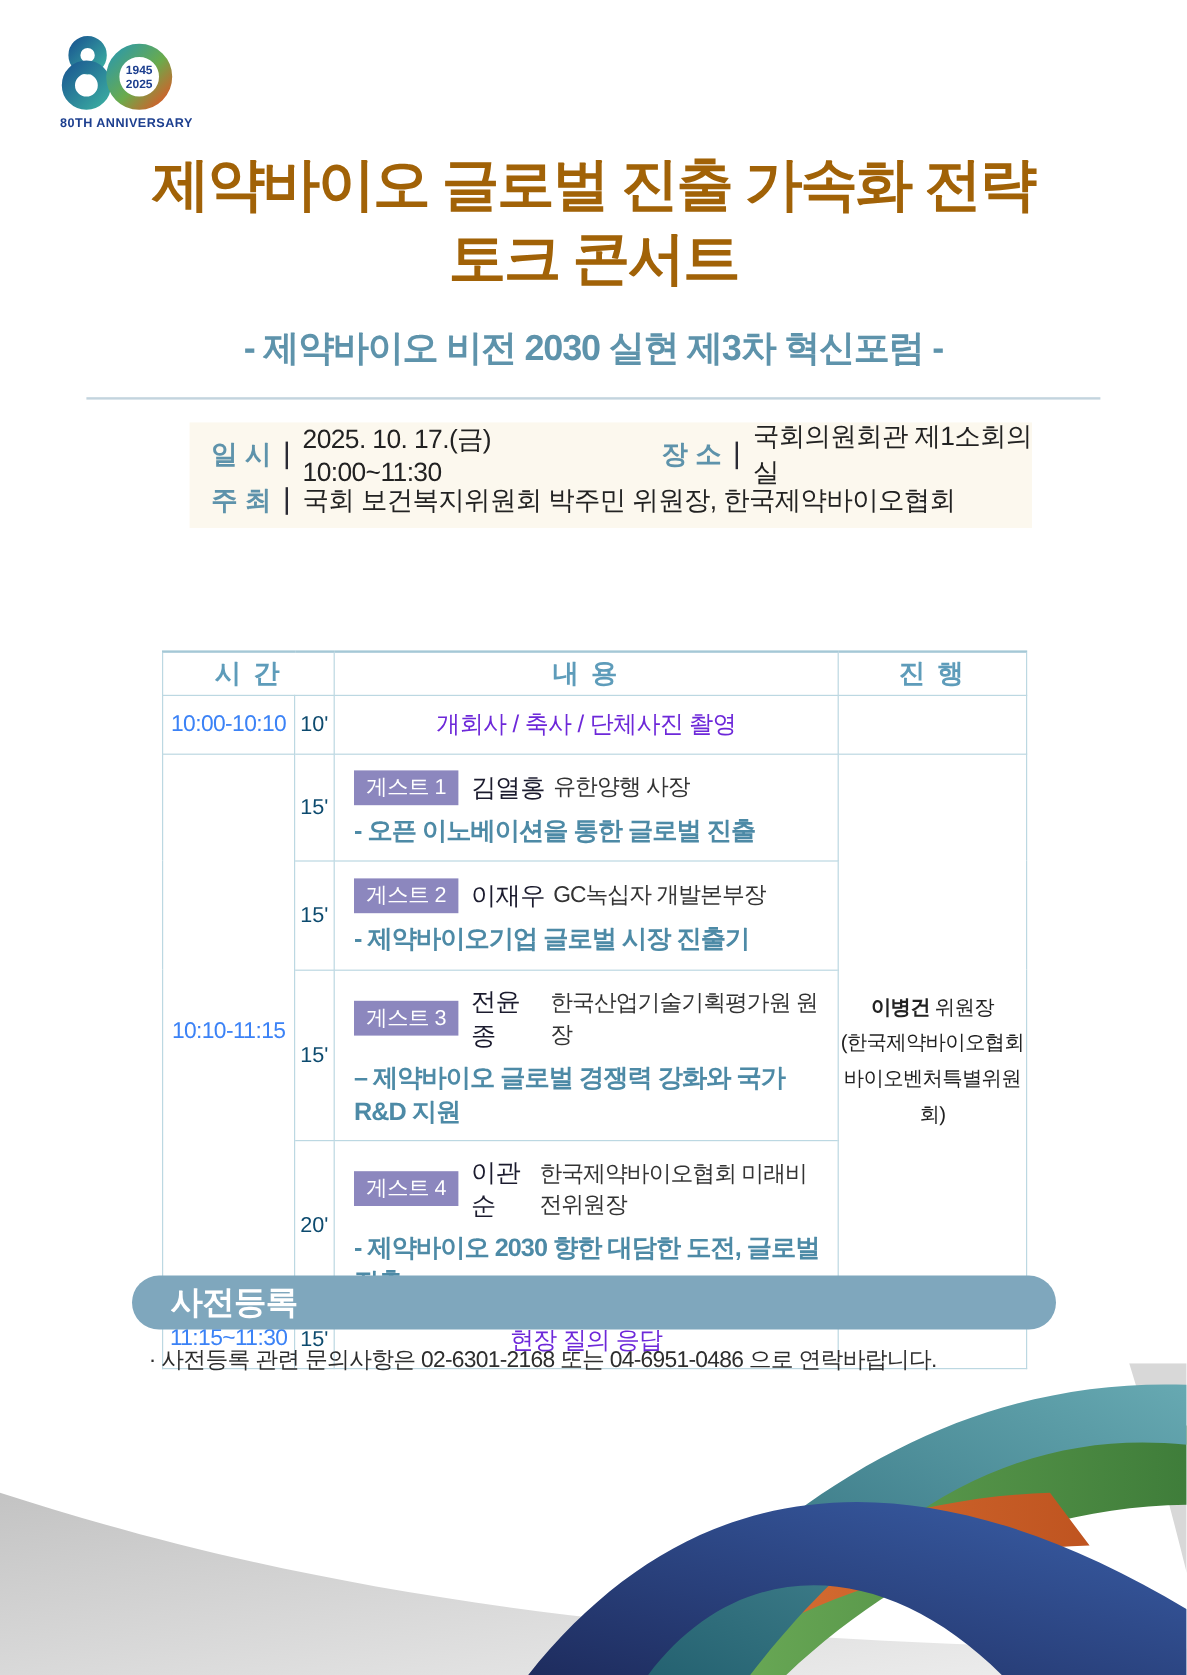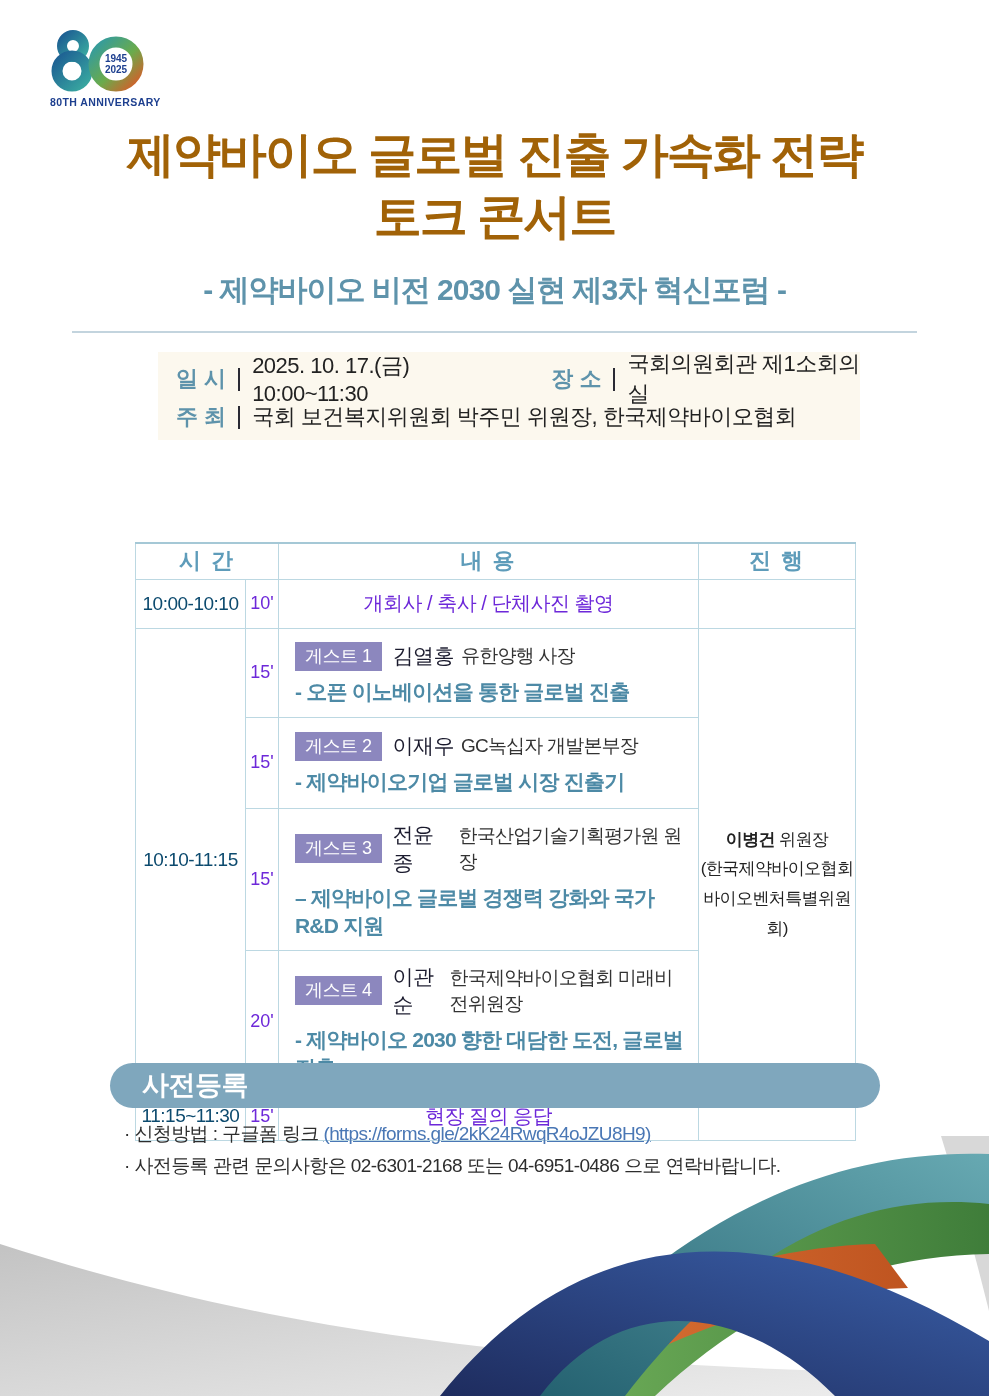--- a/index.html
+++ b/index.html
@@ -56,22 +56,22 @@
   .program-table td, .program-table th { border:1.5px solid #bcd8e2; }
   .program-table tr.hdr th {
     border-top:2.5px solid #a5c8d6; height:36px;
     font-size:22px; font-weight:700; color:#5e9cba; letter-spacing:2px;
     background:#ffffff;
   }
   .col-time  { width:110px; }
   .col-dur   { width:33px; }
   .col-cont  { width:420px; }
   .col-mod   { width:157px; }
-  td.time-cell { text-align:center; font-size:19px; color:#0c4a6e; letter-spacing:-0.5px; }
-  td.dur-cell  { text-align:center; font-size:18px; color:#6d28d9; }
+  td.time-cell { text-align:center; font-size:19px; color:#3b82f6; letter-spacing:-0.5px; }
+  td.dur-cell  { text-align:center; font-size:18px; color:#0c4a6e; }
   td.center-cell { text-align:center; font-size:20px; color:#6d28d9; font-weight:500; letter-spacing:-0.5px; }
   td.guest-cell { padding:12px 8px 10px 16px; vertical-align:middle; }
   .guest-line1 { display:flex; align-items:center; }
   .guest-badge {
     display:inline-block; background:#8c87be; color:#ffffff;
     font-size:18px; font-weight:500; padding:2px 10px 3px 10px; margin-right:11px;
     letter-spacing:-0.5px; flex:0 0 auto;
   }
   .guest-name { font-size:21px; font-weight:400; color:#1b1b2e; letter-spacing:-0.5px; }
   .guest-title { font-size:19px; font-weight:400; color:#333333; margin-left:7px; letter-spacing:-0.8px; }
@@ -215,23 +215,20 @@
       <td class="time-cell">11:15~11:30</td>
       <td class="dur-cell">15'</td>
       <td class="center-cell">현장 질의 응답</td>
     </tr>
   </tbody>
     </table>
 
   <div class="section-bar bar-reg">사전등록</div>
 
   <div class="reg-lines">
-    <div class="reg-line">
-      <span>· 신청방법 : 구글폼 링크 </span><a class="reg-link">(https://forms.gle/2kK24RwqR4oJZU8H9)</a>
-    </div>
     <div class="reg-line">· 사전등록 관련 문의사항은 02-6301-2168 또는 04-6951-0486 으로 연락바랍니다.</div>
   </div>
 
   <svg class="bottom-art" viewBox="0 0 989 260" preserveAspectRatio="none">
     <defs>
       <linearGradient id="grayG" x1="0" y1="0" x2="1" y2="1">
         <stop offset="0" stop-color="#c3c3c3"></stop>
           <stop offset="1" stop-color="#efefef"></stop>
       </linearGradient>
       <linearGradient id="tealG" x1="1" y1="0" x2="0" y2="1">

